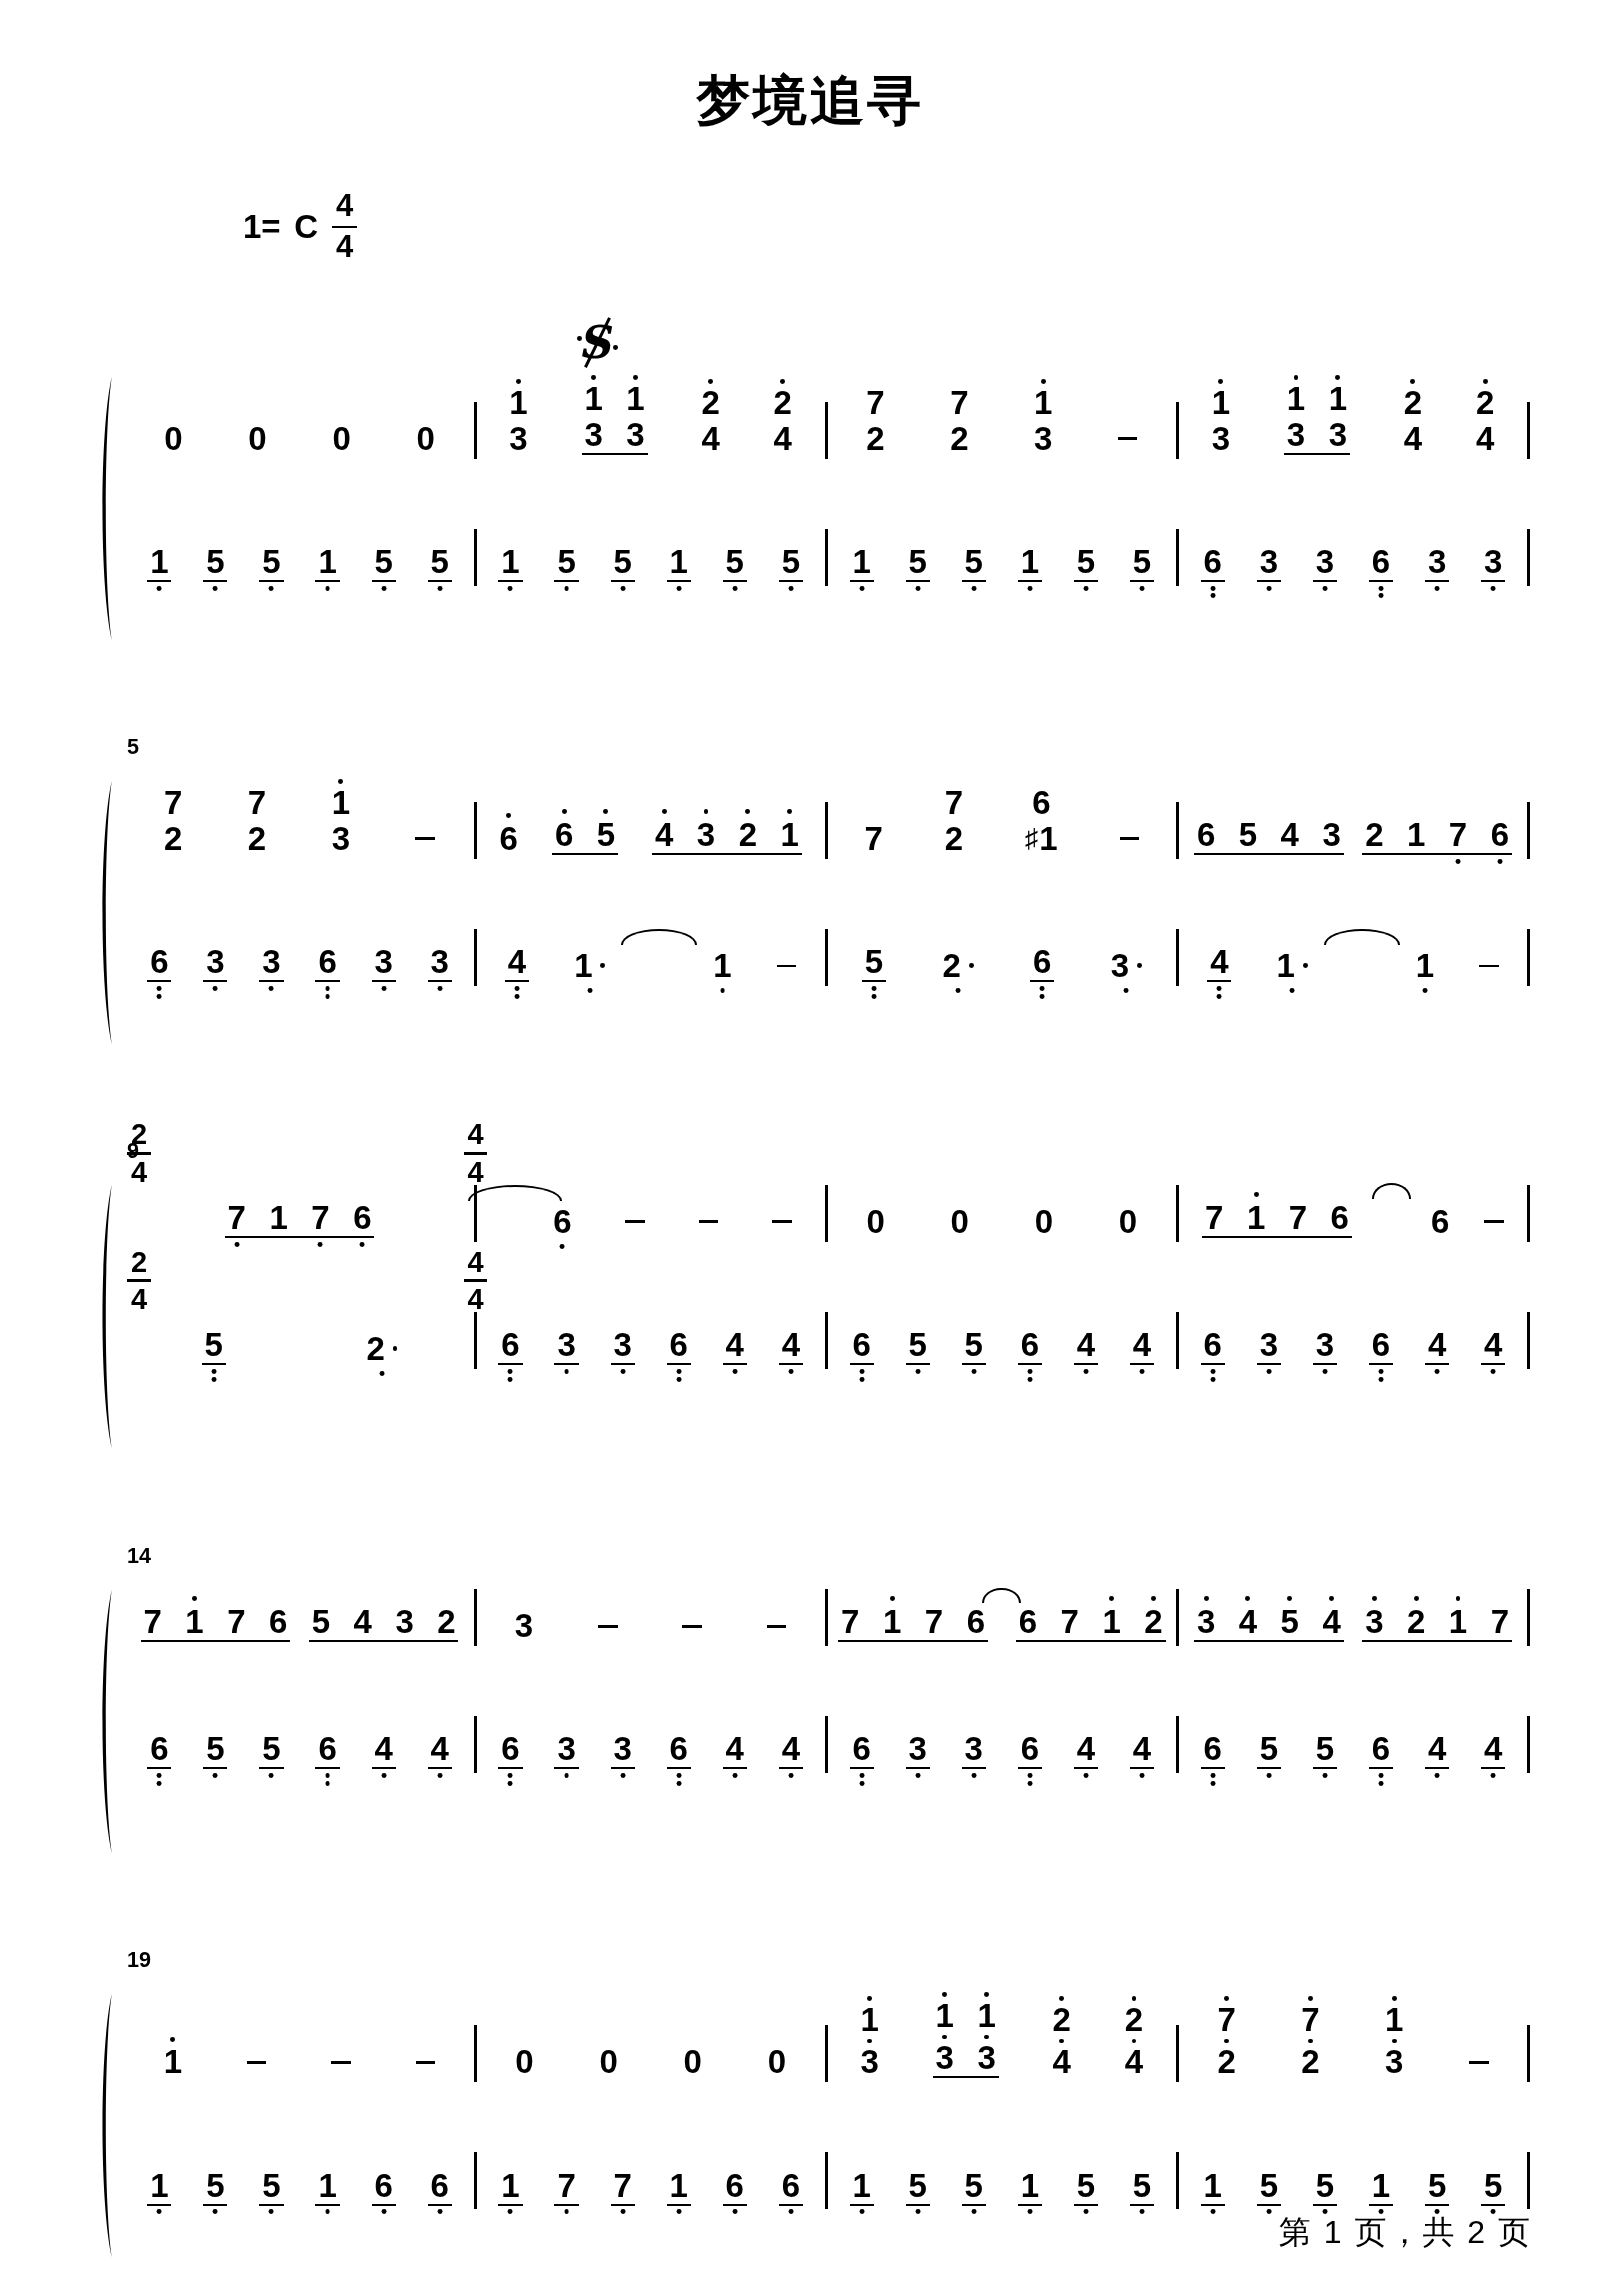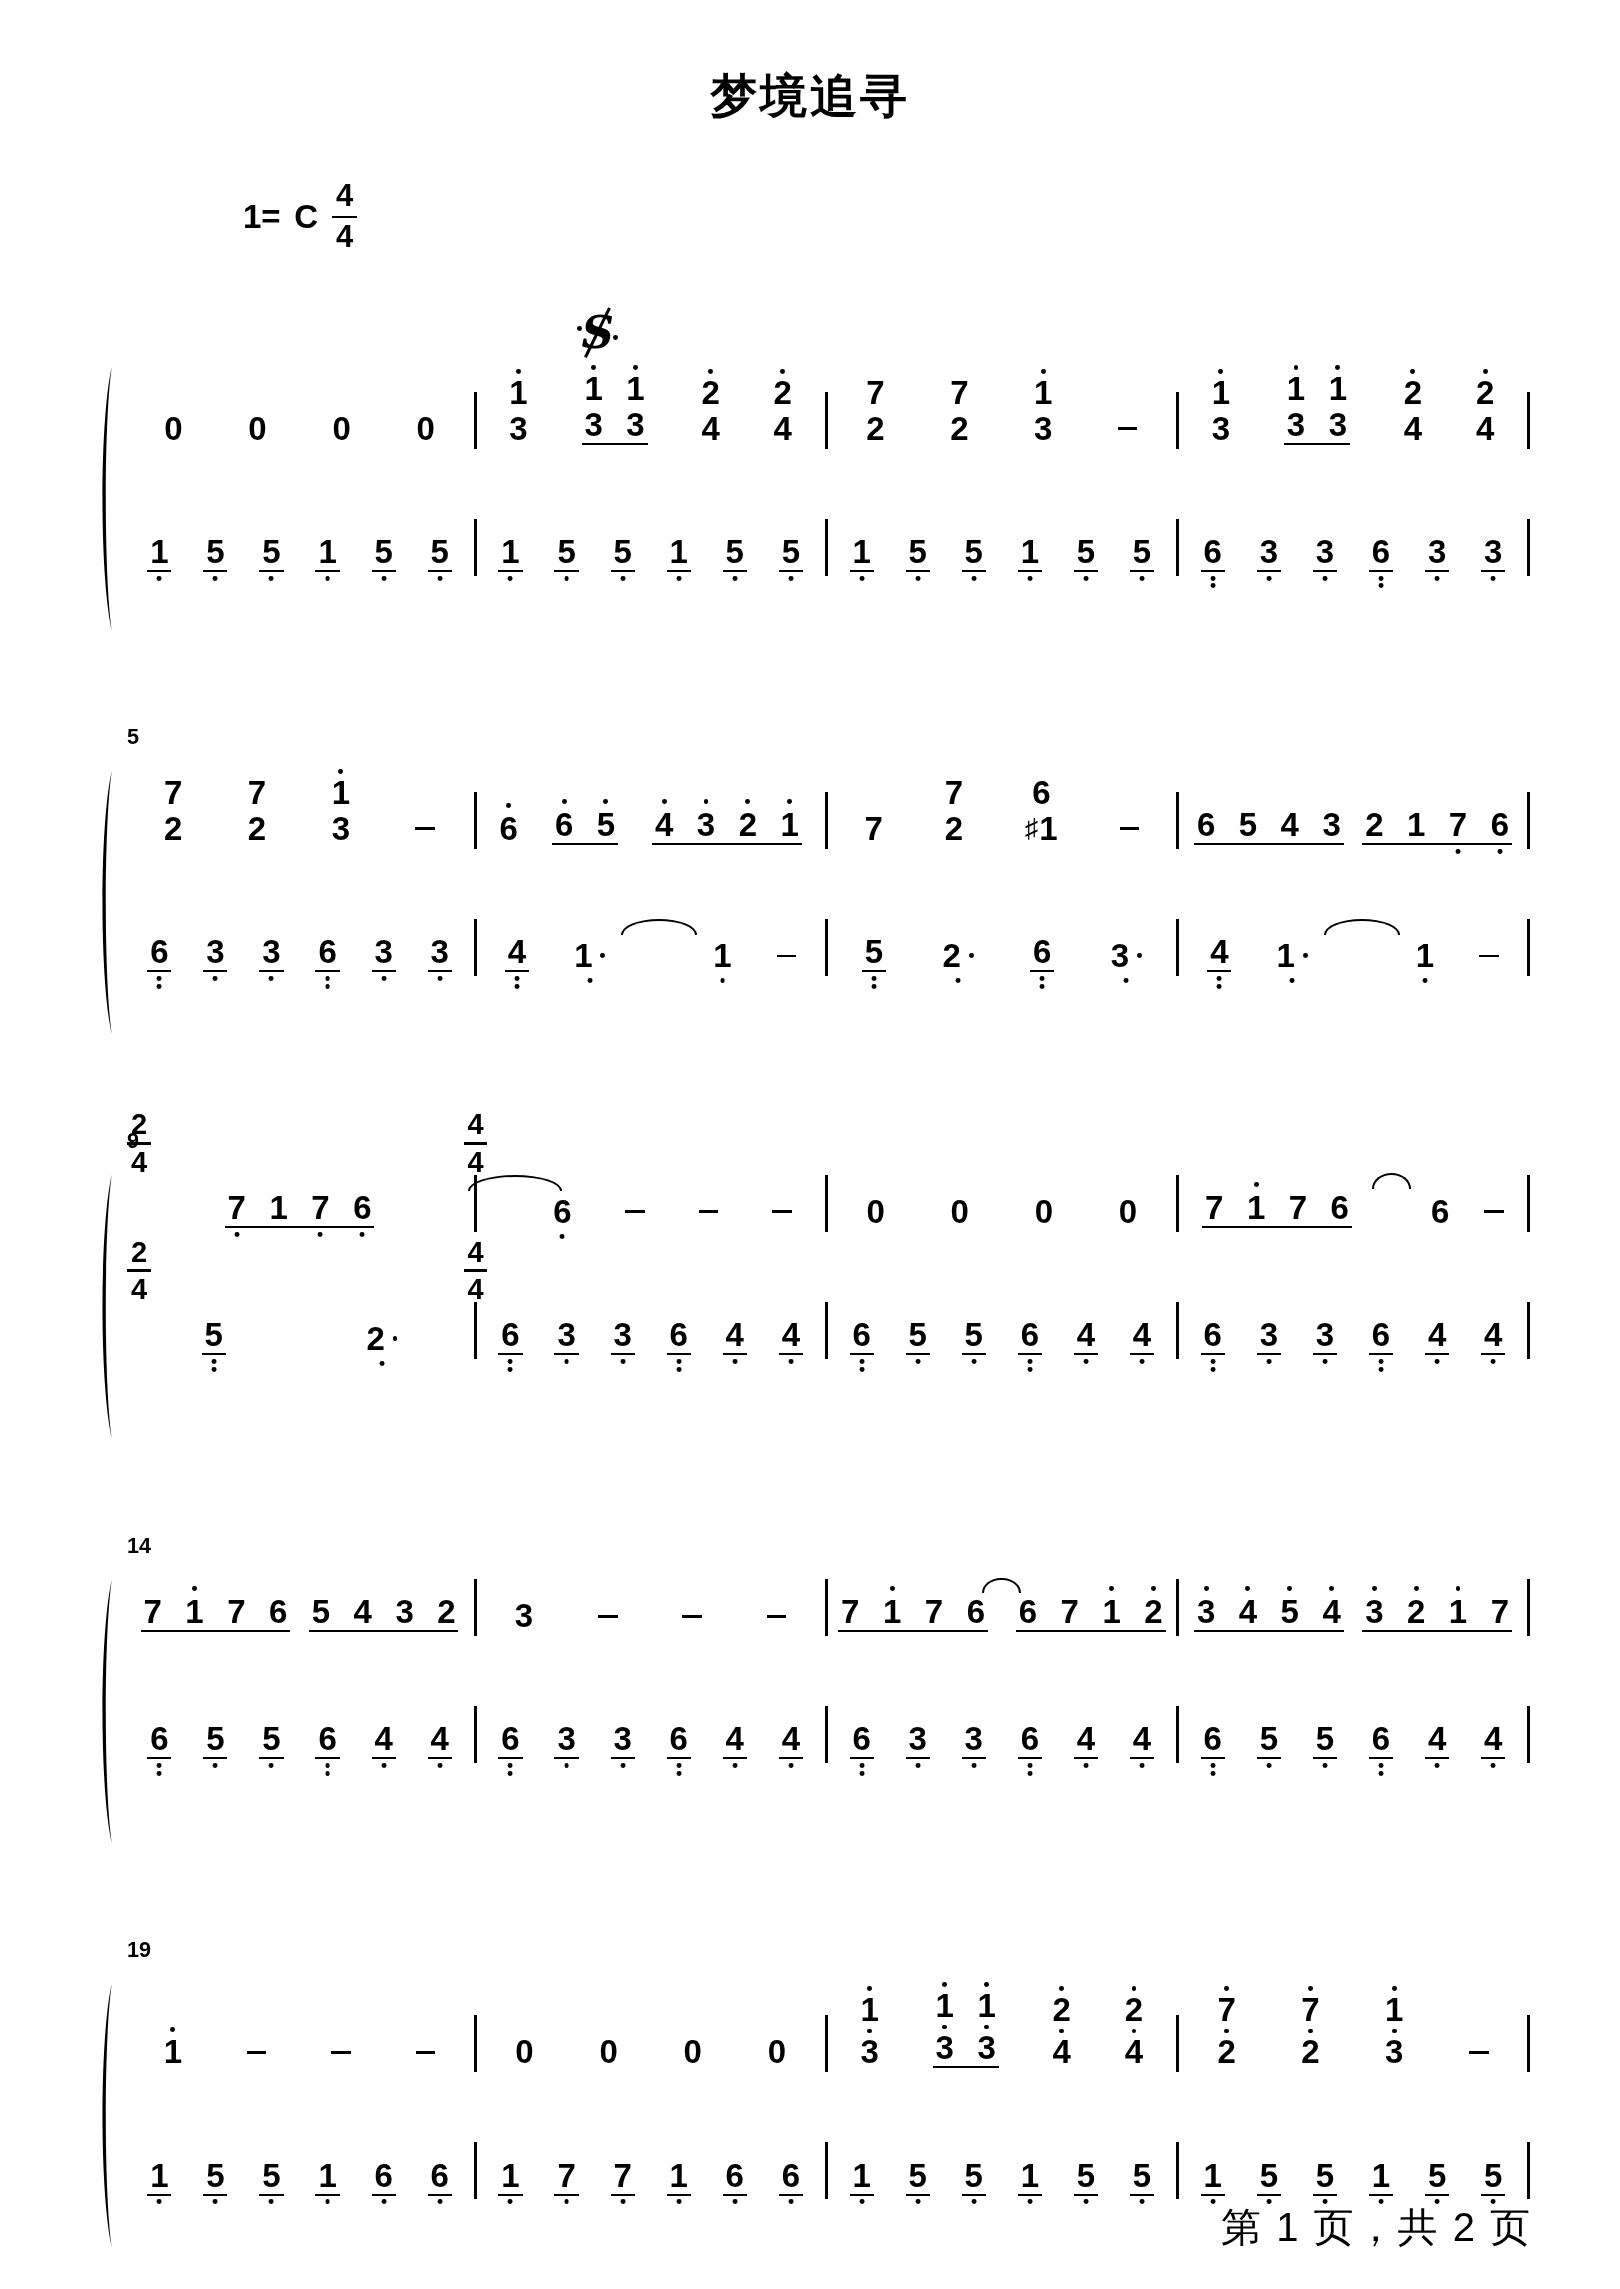--- a/index.html
+++ b/index.html
@@ -1,20 +1,20 @@
 <!DOCTYPE html>
 <html><head>
 <meta charset="utf-8">
 <style>
   *{box-sizing:border-box}
   html,body{margin:0;padding:0}
   body{width:1620px;height:2290px;background:#fff;color:#000;
        font-family:"Liberation Sans",sans-serif;position:relative;overflow:hidden}
   .title{margin:65px 0 0 0;text-align:center;font-family:"DejaVu Serif",serif;
-         font-size:47px;font-weight:700;letter-spacing:2.9px}
+         font-size:54px;font-weight:700;letter-spacing:2.9px}
   .keyline{margin:45px 0 0 243px;display:flex;align-items:center;gap:13.7px;
            font-size:33px;font-weight:700;height:88px}
   .frac{display:inline-flex;flex-direction:column;align-items:center;font-size:31px;line-height:1.05}
   .fl{width:25.5px;height:2.9px;background:#000;margin:2.9px 0;display:block}
   #systems{margin:57px 90px 0 94px}
   .system{position:relative;padding-top:47px;margin-bottom:90px}
   .sysnum{position:absolute;left:33px;top:2px;font-size:21.6px;font-weight:700}
   .sysbody{display:flex}
   .brace{width:19.6px;margin-right:11.8px;align-self:stretch;flex:none}
   .brace svg{width:100%;height:100%;display:block}
@@ -51,21 +51,21 @@
   .ts.start{left:2px}
   .ts.end{right:-13.7px}
   .segno{position:absolute;left:33.8%;top:-13.7px;width:37px;height:57px;z-index:5}
   .seg-s{display:block;text-align:center;font-family:"DejaVu Serif",serif;font-style:italic;
          font-weight:700;font-size:45px;line-height:57px}
   .seg-sl{position:absolute;left:16.7px;top:1px;width:2.9px;height:55px;background:#000;
           transform:rotate(26deg)}
   .seg-d1,.seg-d2{position:absolute;width:4.9px;height:4.9px;border-radius:50%;background:#000}
   .seg-d1{left:-2px;top:21.6px}
   .seg-d2{right:-2px;bottom:21.6px}
-  .footer{position:absolute;right:88px;bottom:35px;font-size:40px;letter-spacing:2px}
+  .footer{position:absolute;right:88px;bottom:35px;font-size:32px;letter-spacing:2px}
 </style>
 </head>
 <body>
 
 <div class="page">
   <h1 class="title">梦境追寻</h1>
   <div class="keyline">
     <span>1=</span>
     <span>C</span>
     <span class="frac">

